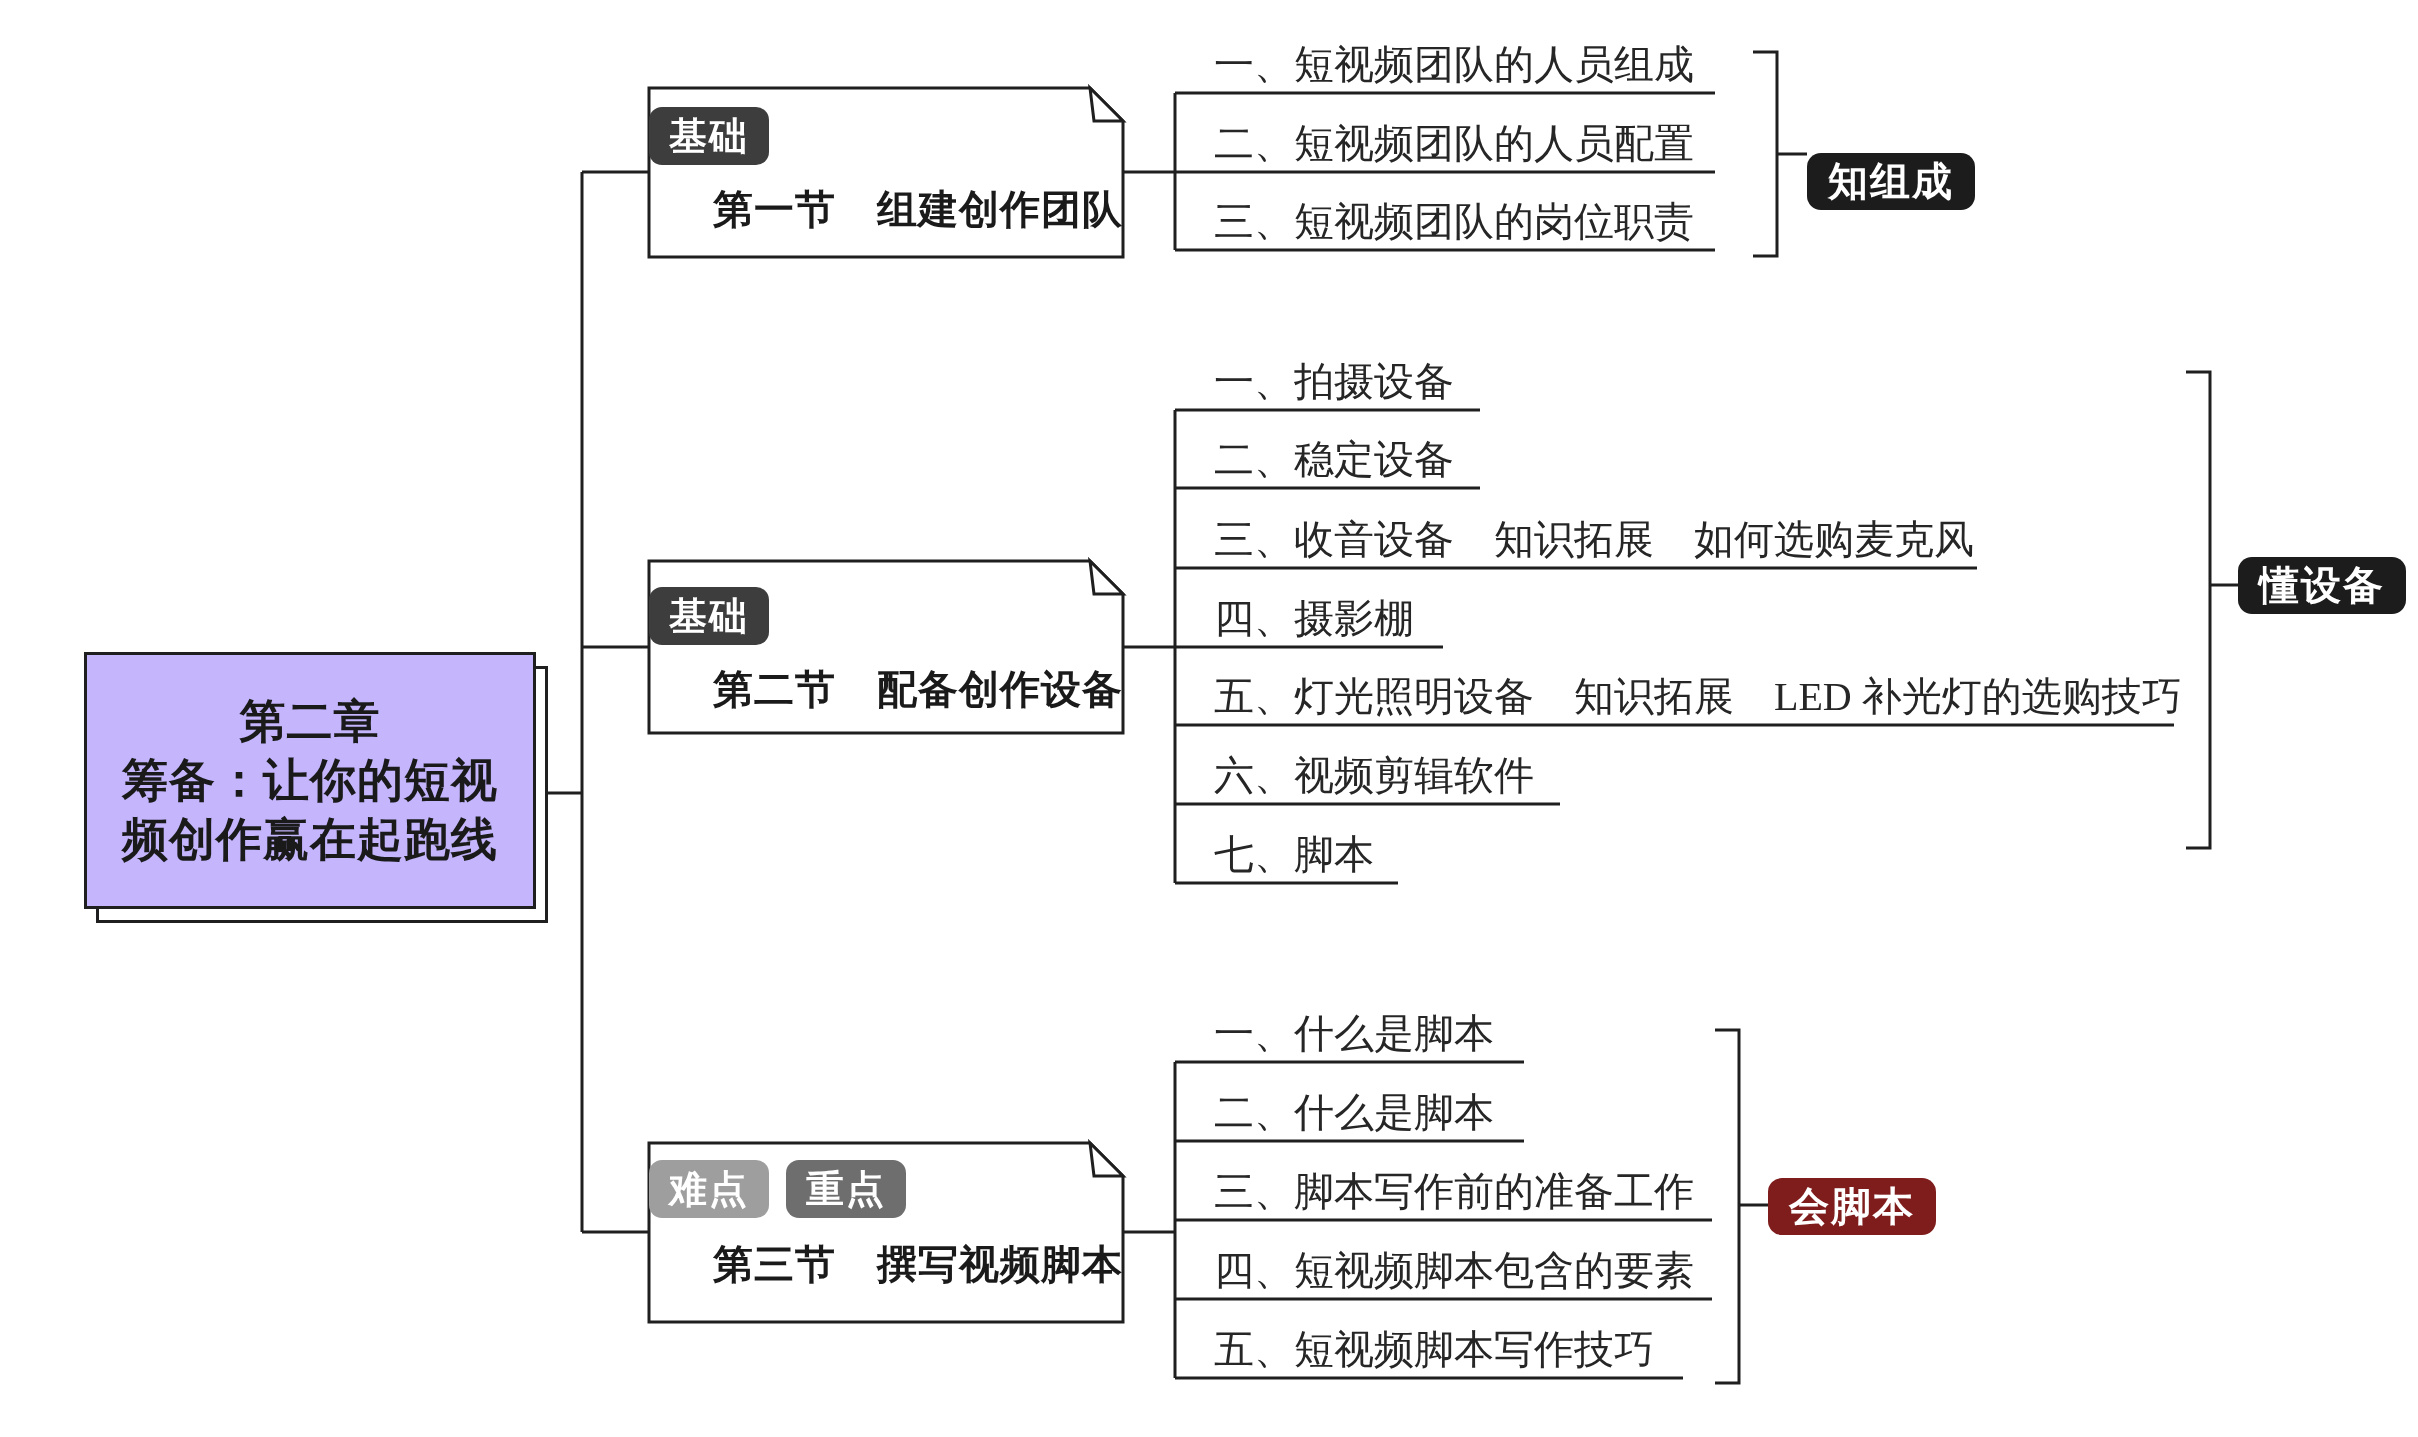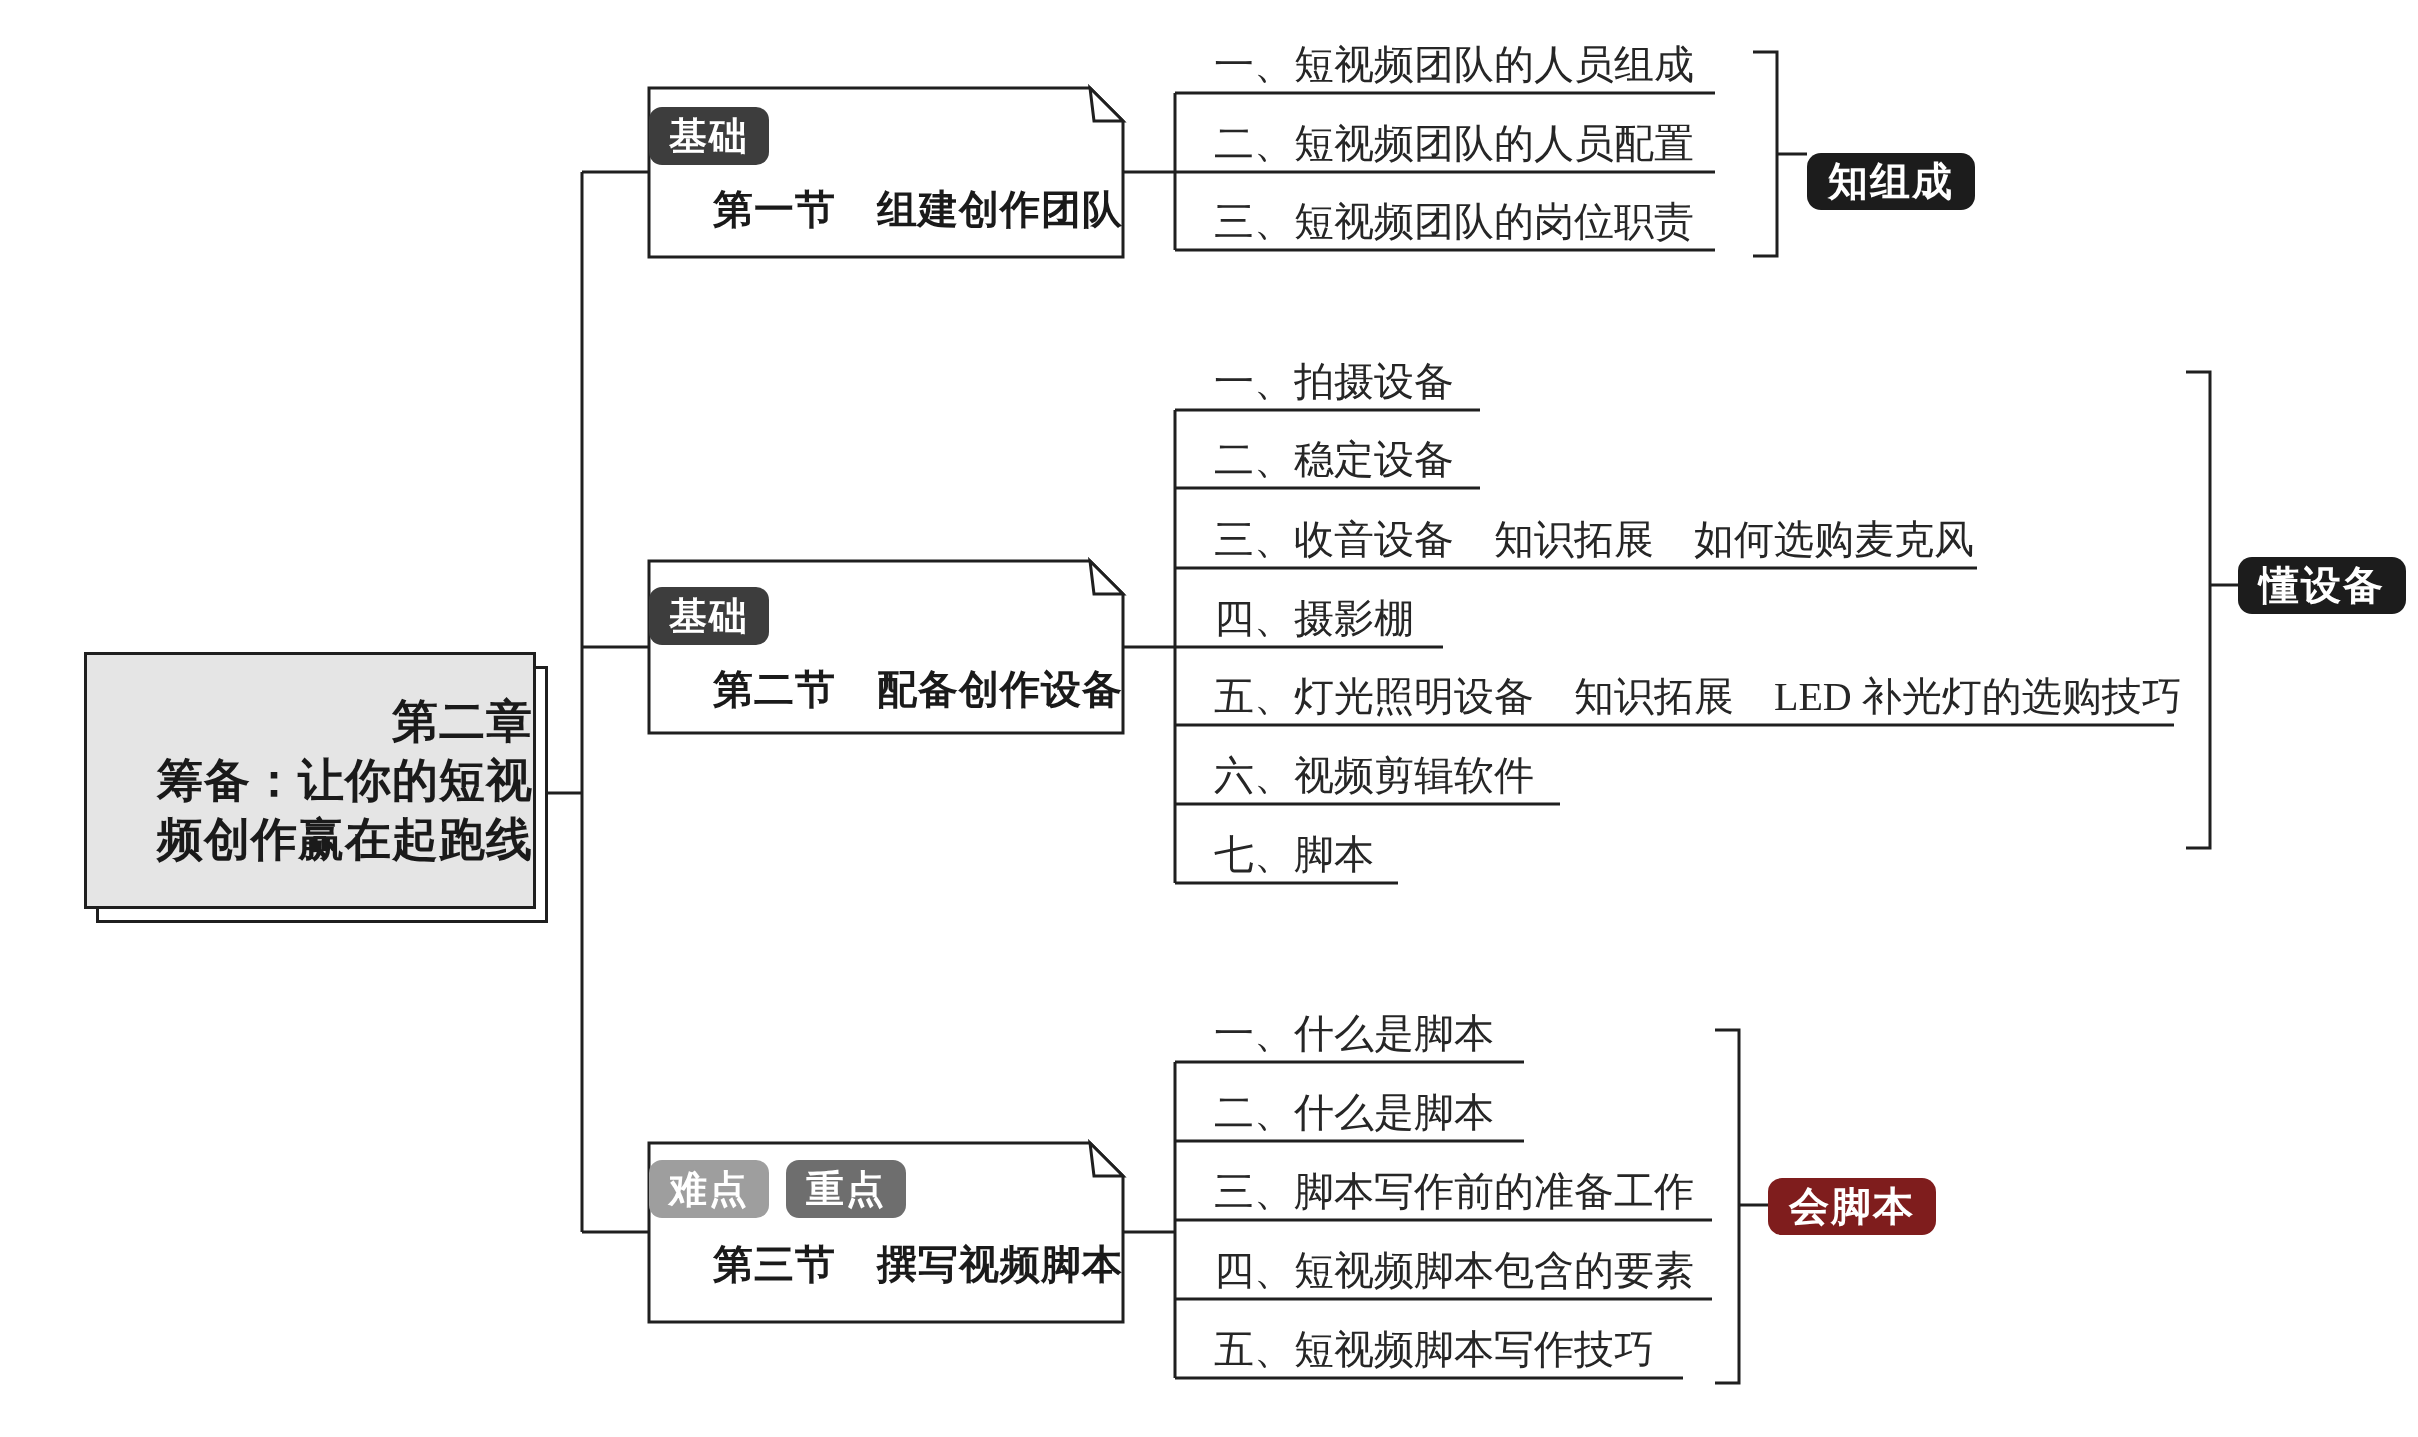--- a/index.html
+++ b/index.html
@@ -1,22 +1,22 @@
 <!DOCTYPE html>
 <html><head>
 <meta charset="utf-8">
 <style>
   html,body{margin:0;padding:0;background:#ffffff;}
   #canvas{position:relative;width:2418px;height:1437px;background:#ffffff;overflow:hidden;
           font-family:"Liberation Sans",sans-serif;color:#1f1f1f;}
   #wires{position:absolute;left:0;top:0;}
   
-  .root-box{position:absolute;left:84px;top:652px;width:452px;height:257px;background:#e5e5e5;
+  .root-box{position:absolute;left:84px;top:652px;width:452px;height:257px;background:#c4b5fd;
             border:3px solid #1f1f1f;box-sizing:border-box;display:flex;flex-direction:column;
-            justify-content:center;align-items:flex-end;z-index:3;}
+            justify-content:center;align-items:center;z-index:3;}
   .root-line{font-size:46px;line-height:59px;font-weight:600;letter-spacing:1px;white-space:nowrap;color:#1a1a1a;}
   .root-shadow{position:absolute;left:96px;top:666px;width:452px;height:257px;background:#fff;
                border:3px solid #1f1f1f;box-sizing:border-box;z-index:1;}
   
   .sec-badges{position:absolute;left:649px;width:474px;display:flex;justify-content:flex-start;gap:17px;z-index:4;}
   .badge{height:58px;line-height:58px;padding:0 20px;border-radius:13px;color:#ffffff;
          font-size:38px;font-weight:600;letter-spacing:2px;white-space:nowrap;}
   .sec-title{position:absolute;left:649px;width:474px;text-align:right;font-size:40px;line-height:48px;
              font-weight:600;letter-spacing:1px;white-space:nowrap;color:#1a1a1a;z-index:4;}
   

